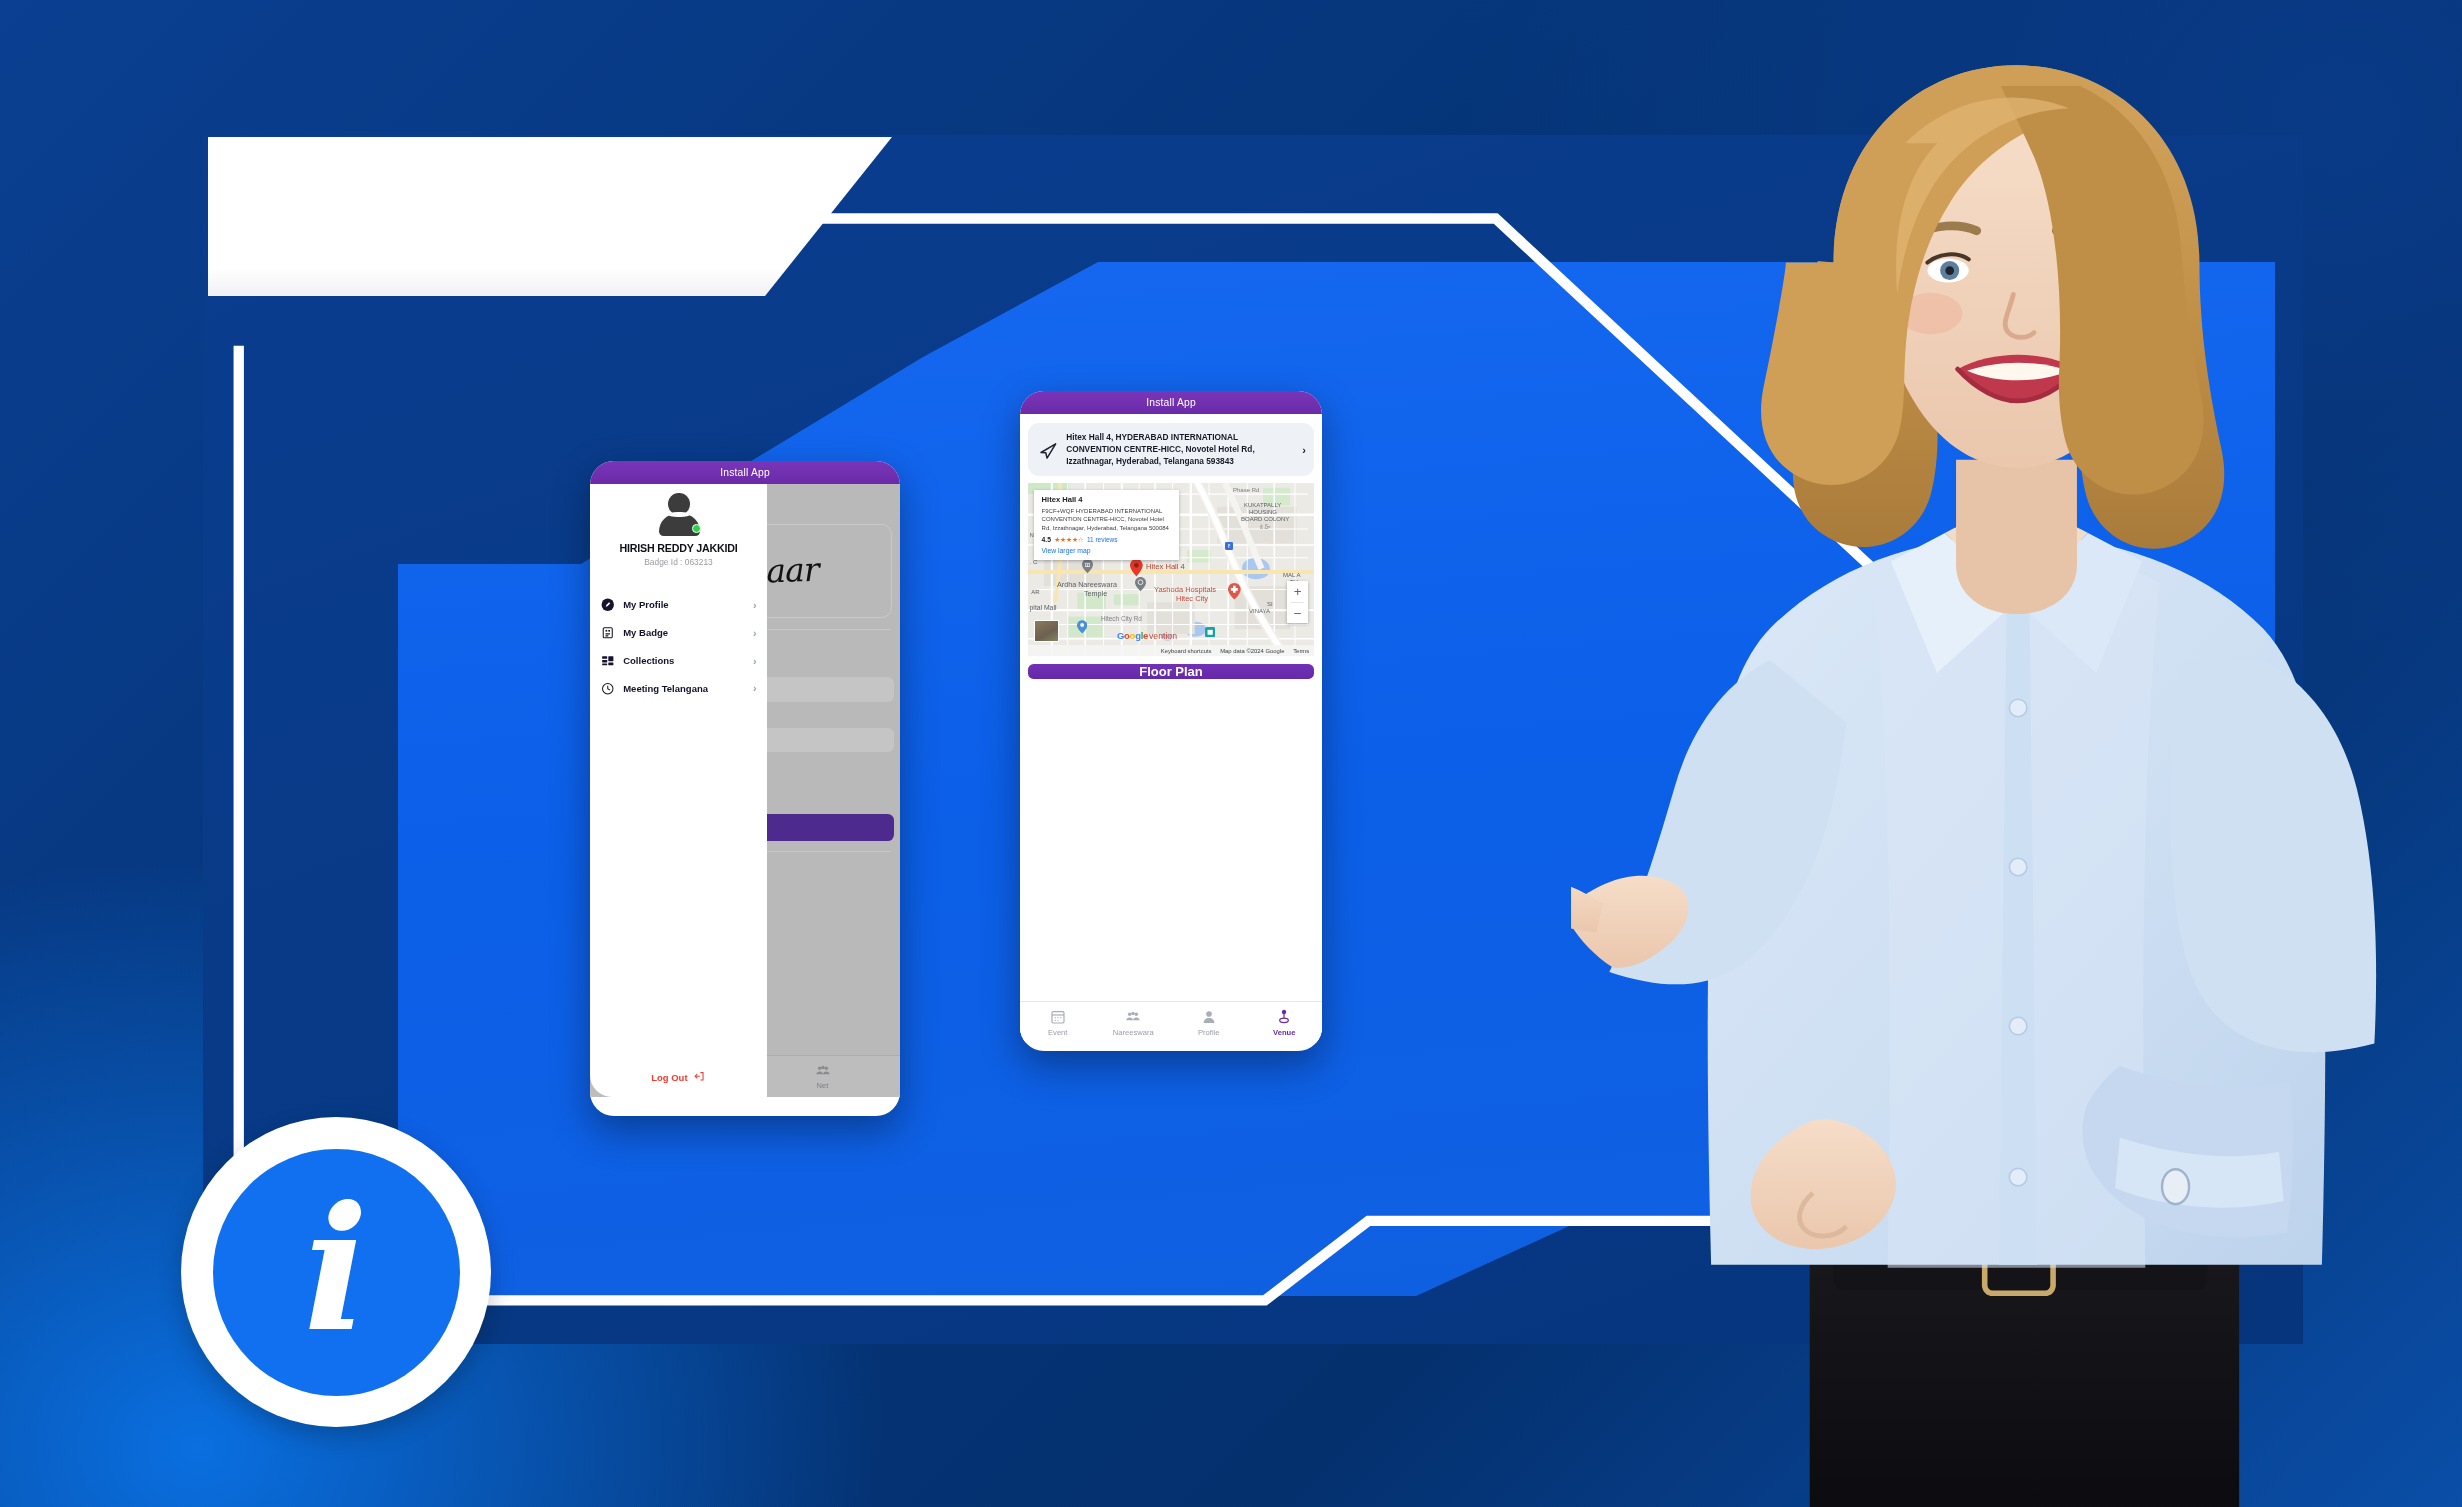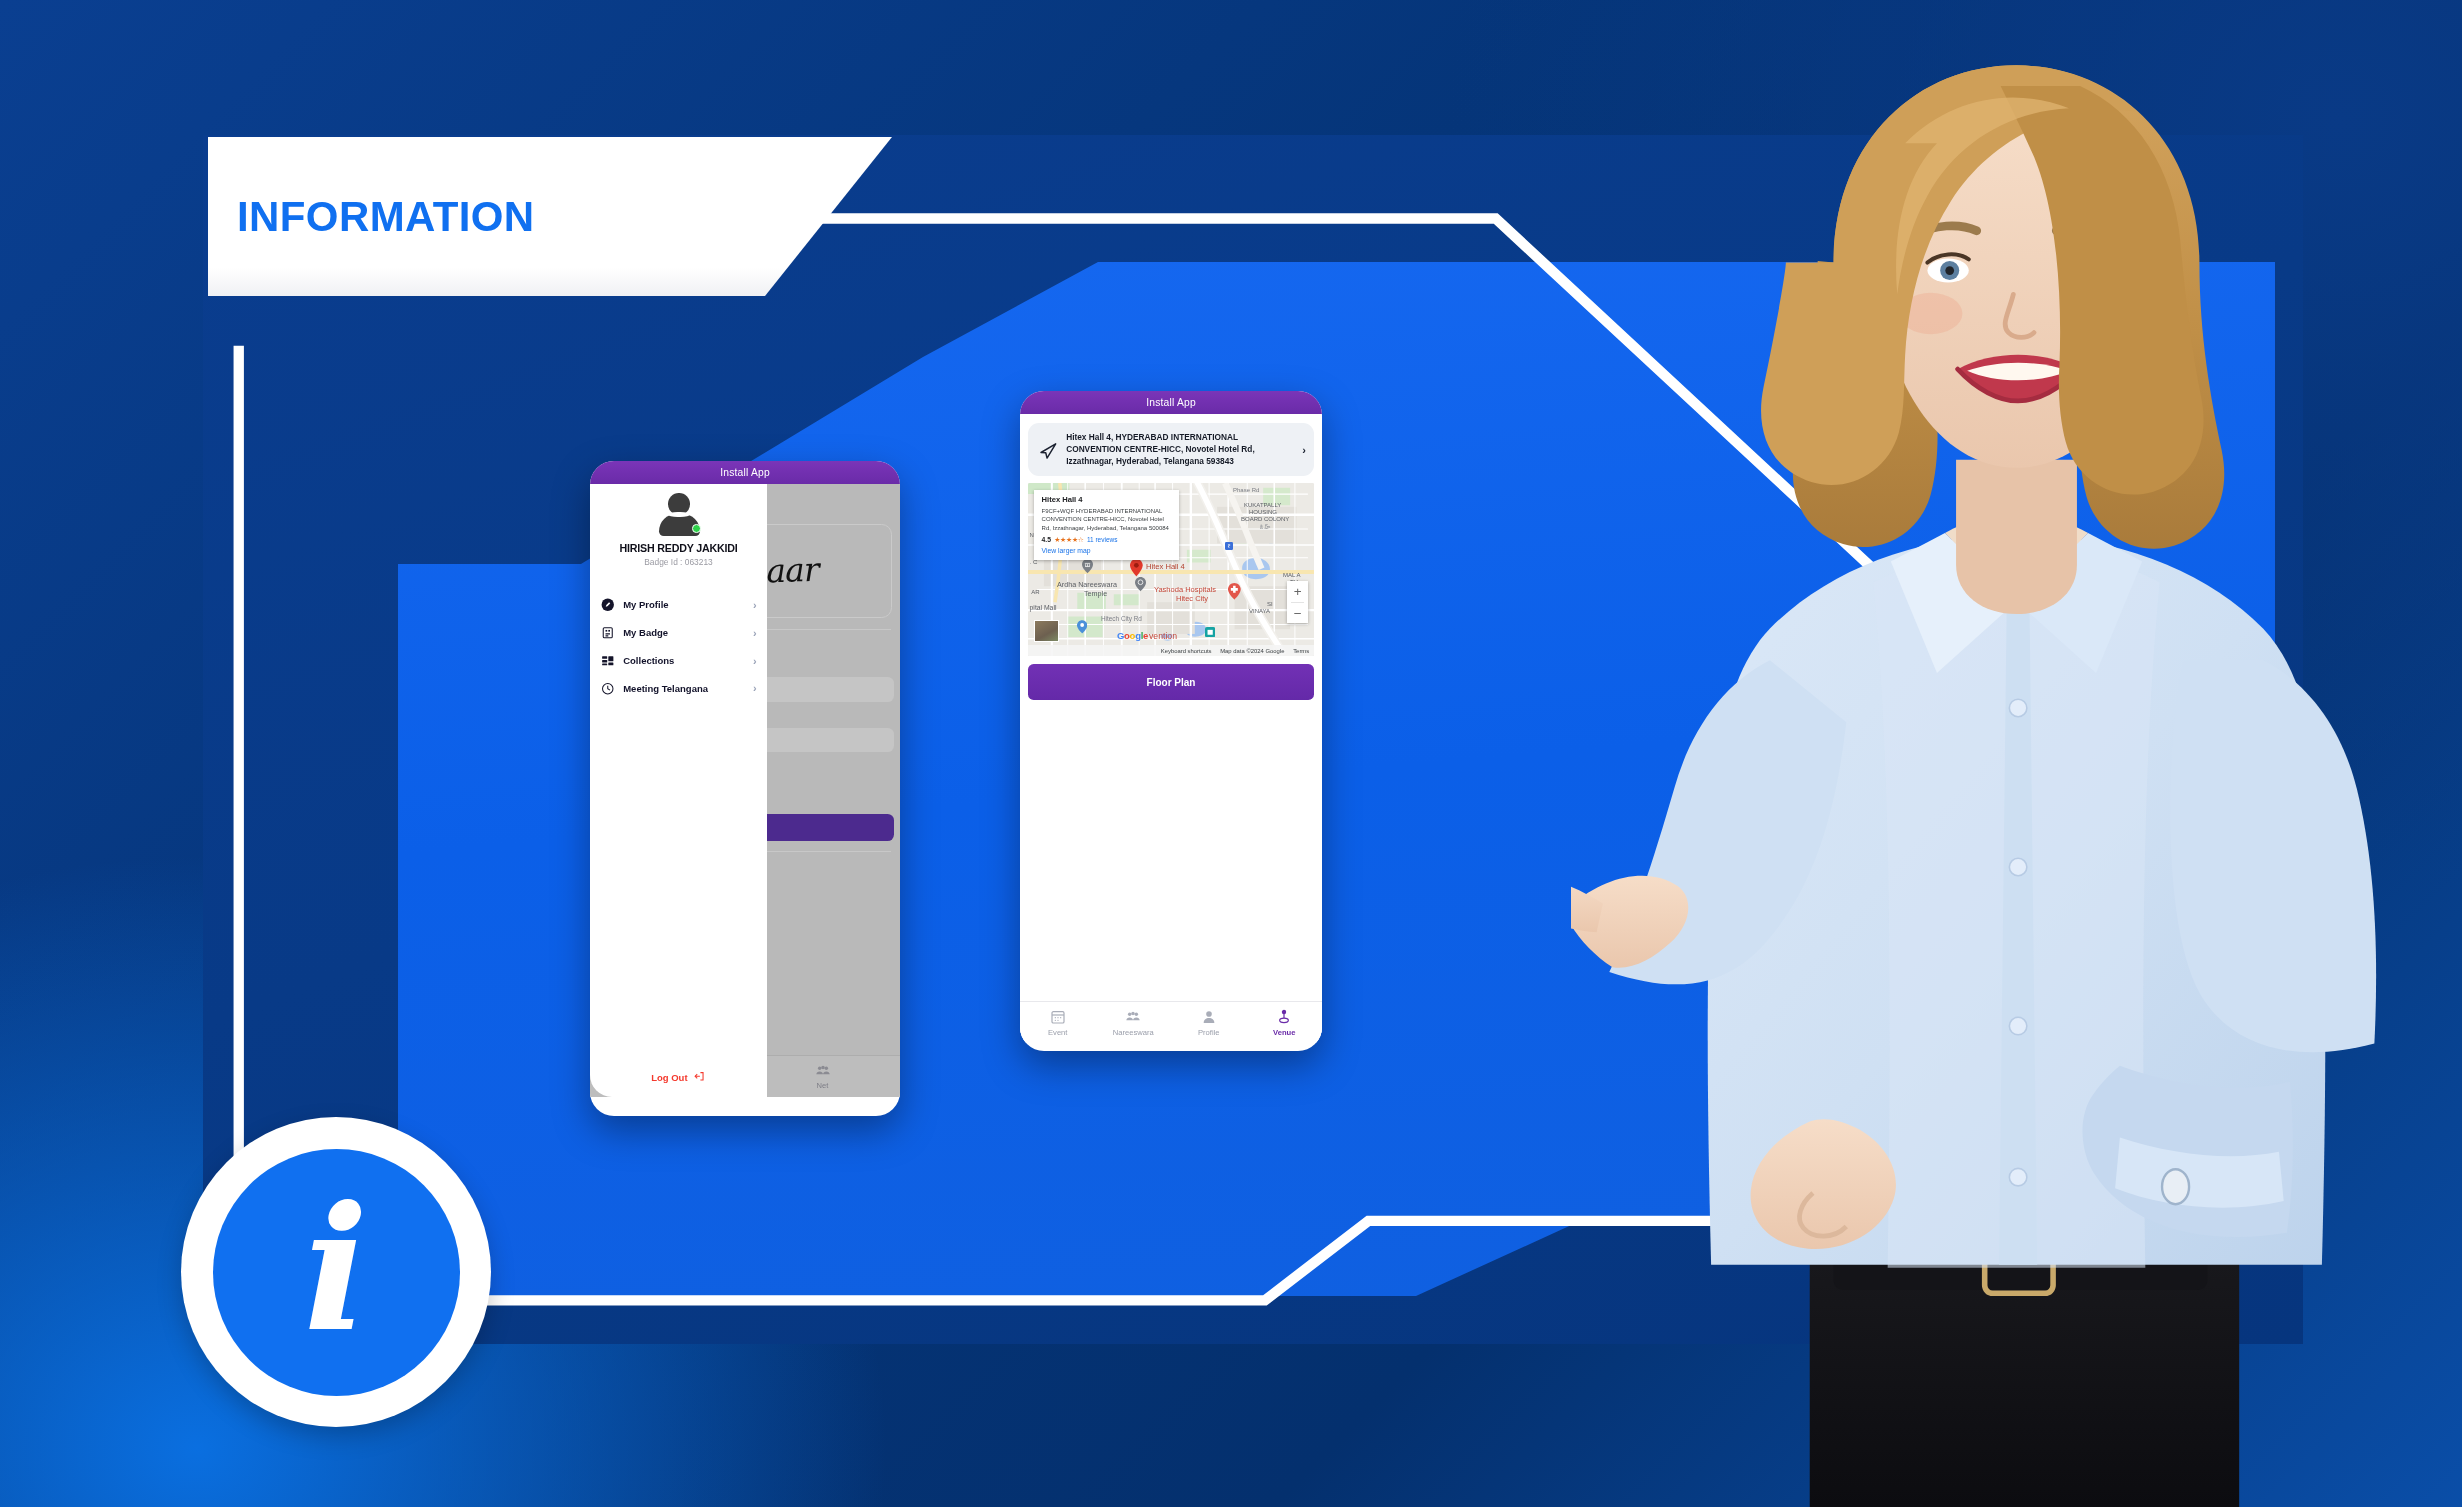--- a/index.html
+++ b/index.html
@@ -271,43 +271,42 @@
     border:1.6px solid #fff;
   }
   .goog{
     position:absolute; left:89px; bottom:15px; font-size:9.5px; font-weight:700; letter-spacing:-0.3px;
   }
   .goog span:nth-child(1){color:#4285f4;} .goog span:nth-child(2){color:#ea4335;}
   .goog span:nth-child(3){color:#fbbc05;} .goog span:nth-child(4){color:#4285f4;}
   .goog span:nth-child(5){color:#34a853;} .goog span:nth-child(6){color:#ea4335;}
 
   .floor-btn{
-    margin:8px 8px 0 8px; height:36px; border-radius:5.6px;
+    margin:8px 8px 0 8px; height:15px; border-radius:5.6px;
     background:linear-gradient(180deg,#7231b5 0%,#6429a8 100%);
-    color:#fff; font-size:10px; font-weight:700;
+    color:#fff; font-size:13px; font-weight:700;
     display:flex; align-items:center; justify-content:center; cursor:pointer;
   }
 
   
   .person{ position:absolute; right:0; top:24px; width:891px; height:1484px; overflow:hidden; pointer-events:none; }
 </style>
 </head>
 <body>
 
 <div class="dark-plate"></div>
 <div class="bright-panel"></div>
 
 <div class="frame-outline">
   <svg viewBox="0 0 2680 1560" preserveAspectRatio="none">
     <polyline points="60,280 60,1390 180,1480 1350,1480 1480,1380 2200,1380 2200,640 1640,120 120,120" fill="none" stroke="#ffffff" stroke-width="13" stroke-linejoin="miter"></polyline>
   </svg>
 </div>
 
 <div class="title-banner">
-  <div class="title-line">INFORMATION</div>
 </div>
 
 <div class="info-badge">
   <div class="info-inner">
     <span class="info-glyph">i</span>
   </div>
 </div>
 
 <div class="phone" id="phone1">
   <div class="phone-topbar">Install App</div>

